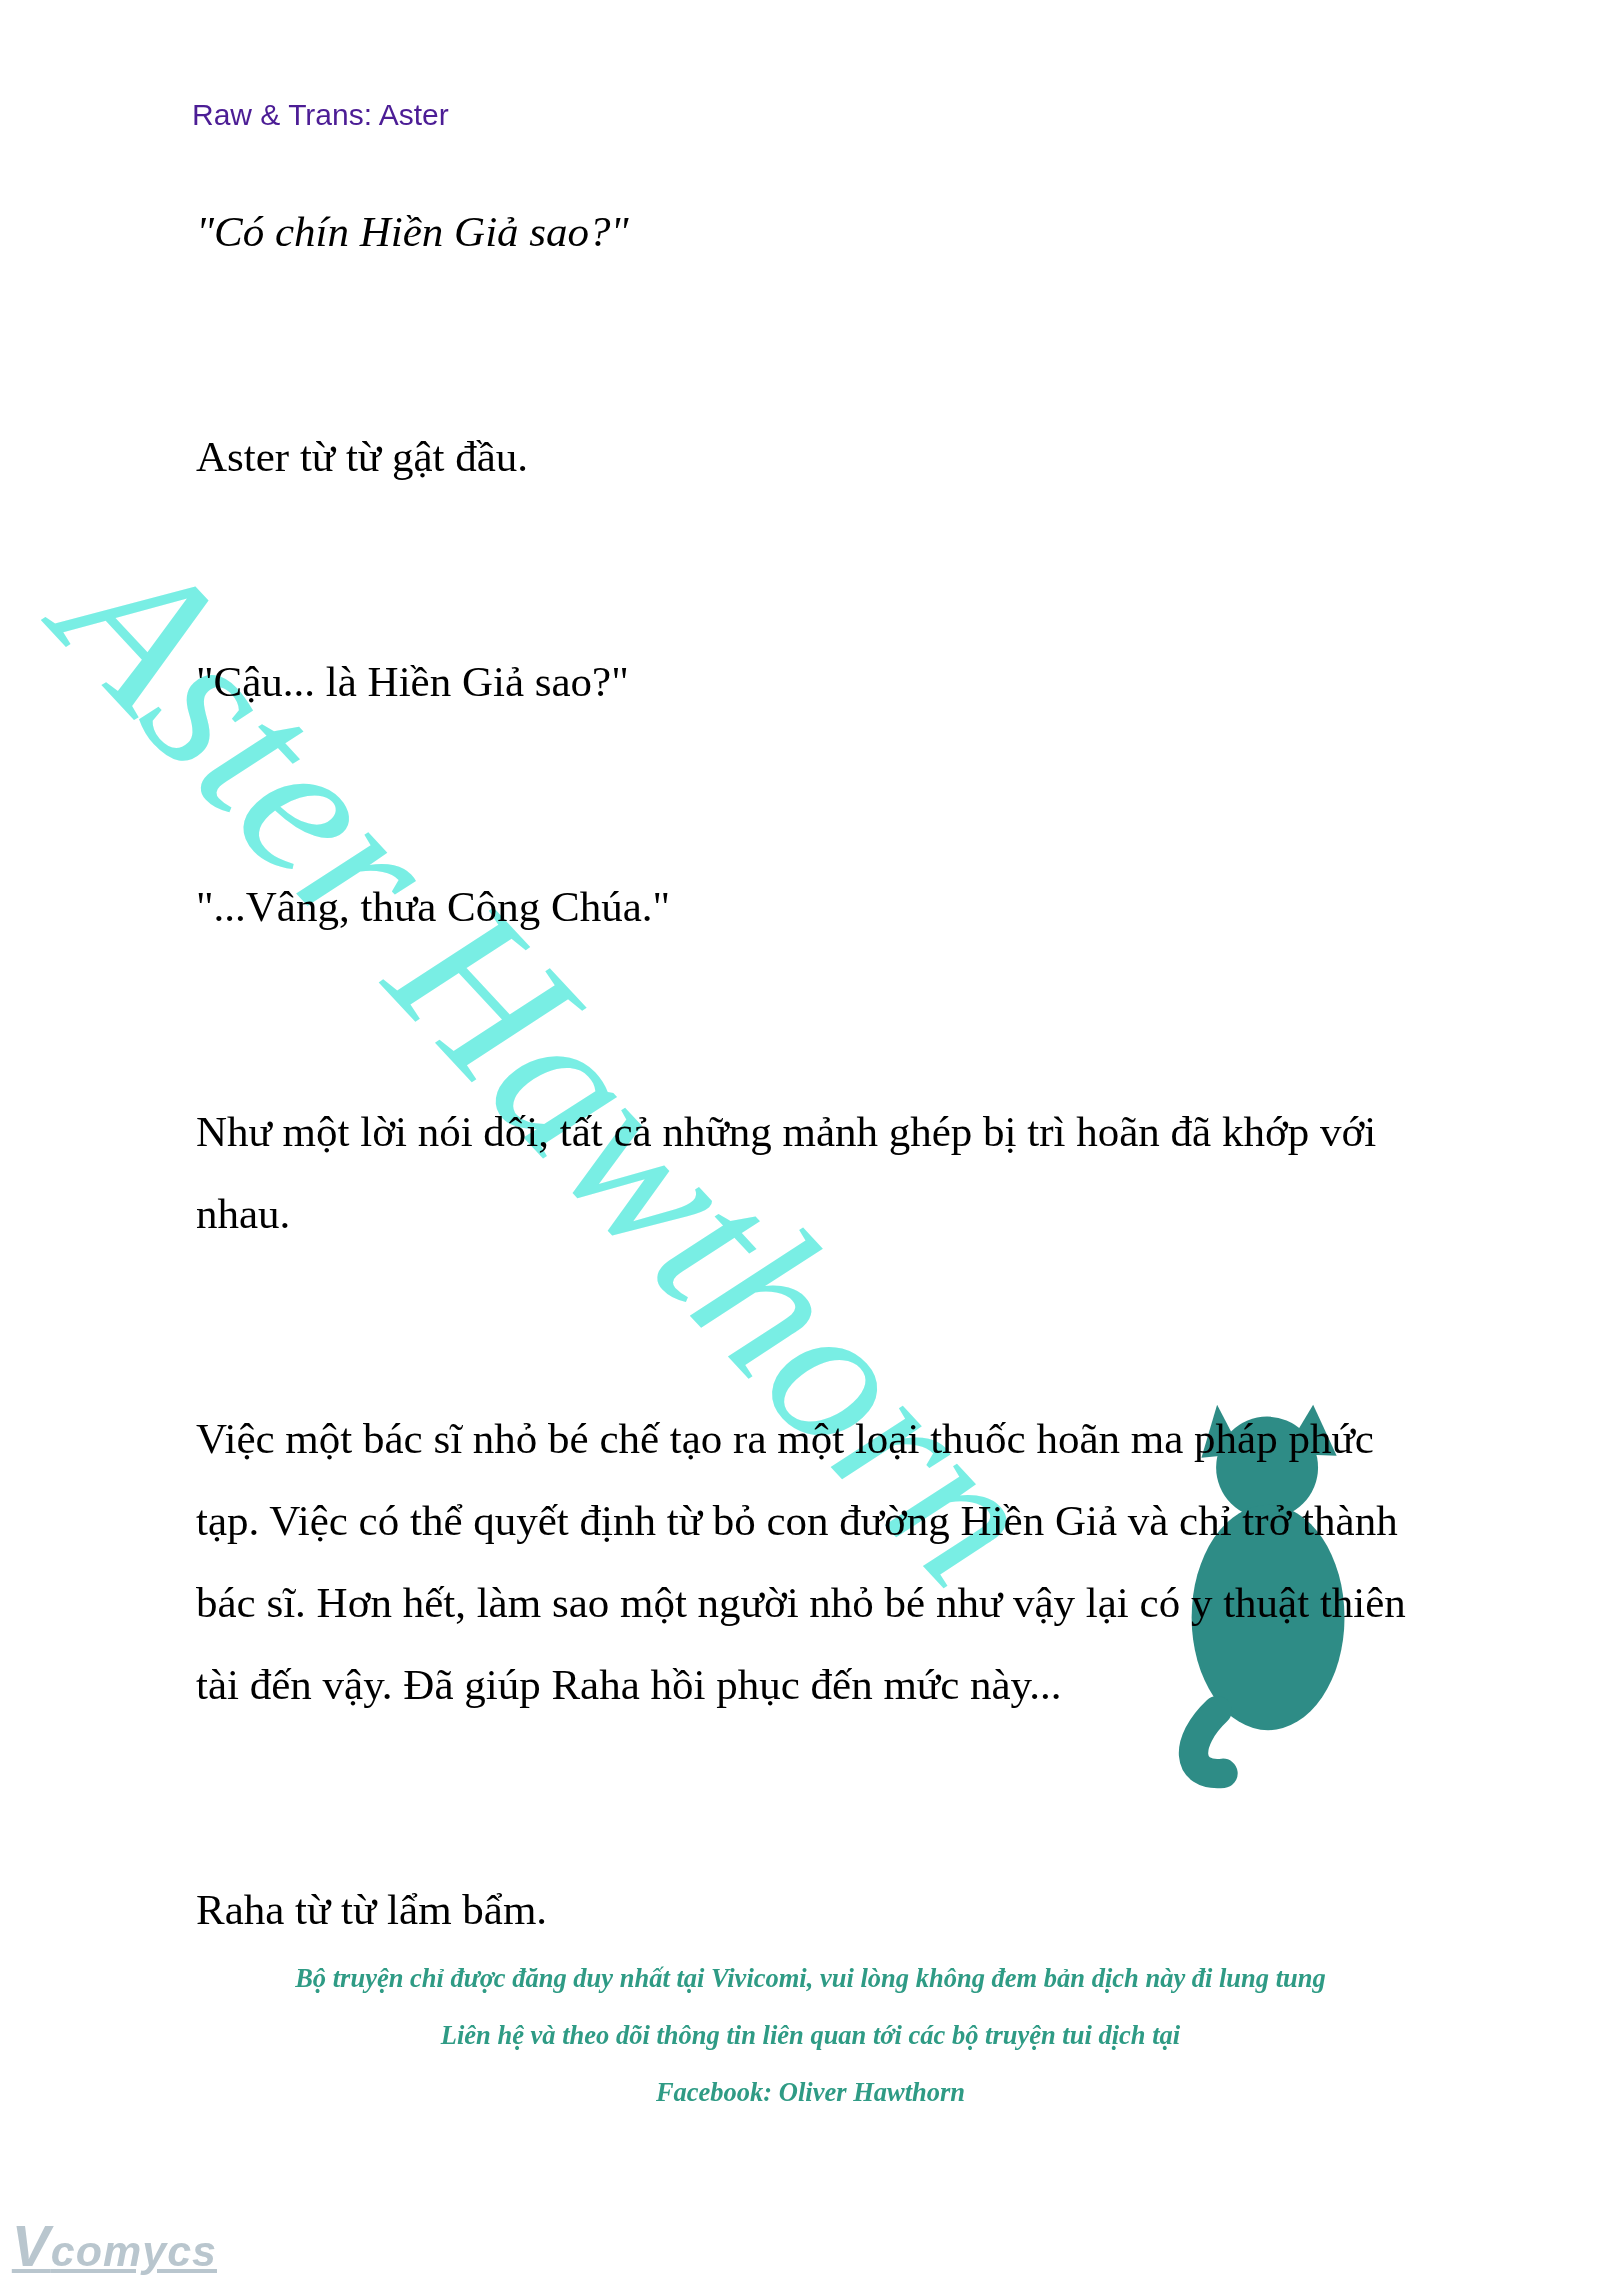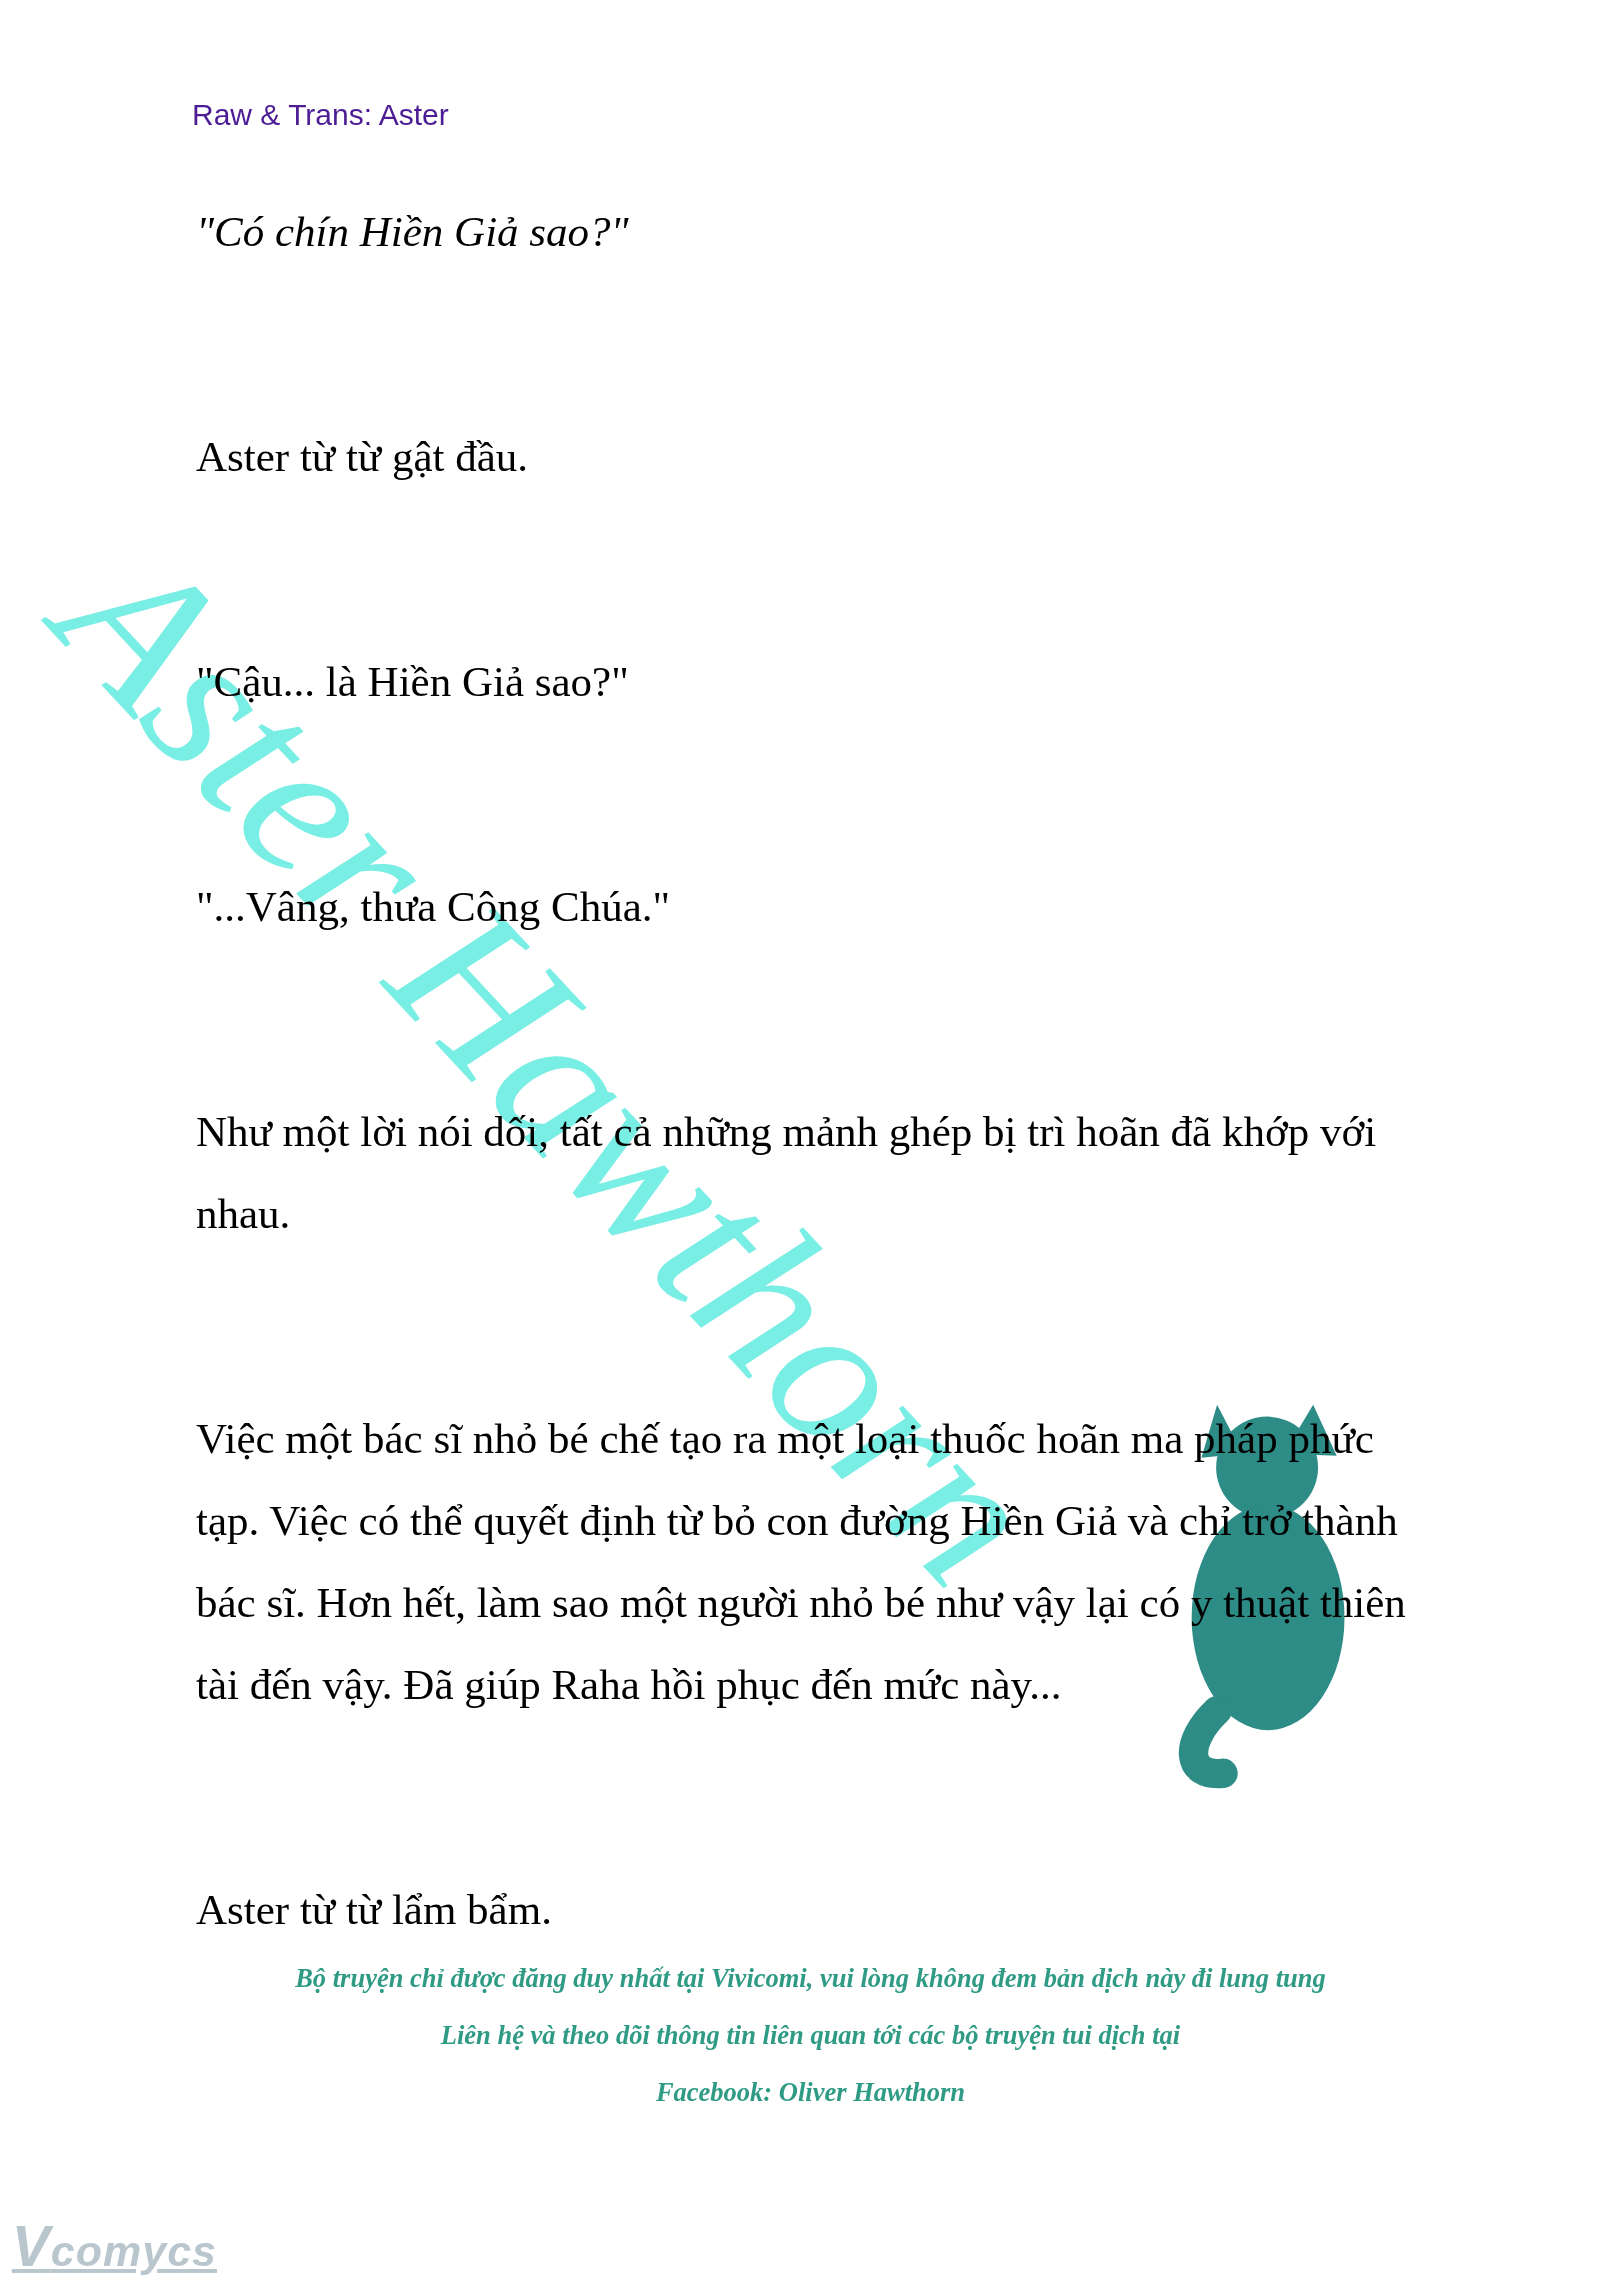--- a/index.html
+++ b/index.html
@@ -109,21 +109,21 @@
     <path class="tail" d="M52,320 C18,352 20,388 58,384"></path>
   </svg>
 
   <div class="content">
     <p class="italic">"Có chín Hiền Giả sao?"</p>
     <p>Aster từ từ gật đầu.</p>
     <p>"Cậu... là Hiền Giả sao?"</p>
     <p>"...Vâng, thưa Công Chúa."</p>
     <p>Như một lời nói dối, tất cả những mảnh ghép bị trì hoãn đã khớp với nhau.</p>
     <p>Việc một bác sĩ nhỏ bé chế tạo ra một loại thuốc hoãn ma pháp phức tạp. Việc có thể quyết định từ bỏ con đường Hiền Giả và chỉ trở thành bác sĩ. Hơn hết, làm sao một người nhỏ bé như vậy lại có y thuật thiên tài đến vậy. Đã giúp Raha hồi phục đến mức này...</p>
-    <p>Aster từ từ lẩm bẩm.</p>
+    <p>Raha từ từ lẩm bẩm.</p>
   </div>
 
   <div class="footer">
     <div>Bộ truyện chỉ được đăng duy nhất tại Vivicomi, vui lòng không đem bản dịch này đi lung tung</div>
     <div>Liên hệ và theo dõi thông tin liên quan tới các bộ truyện tui dịch tại</div>
     <div>Facebook: Oliver Hawthorn</div>
   </div>
 
   <div class="logo">Vcomycs</div>
 

